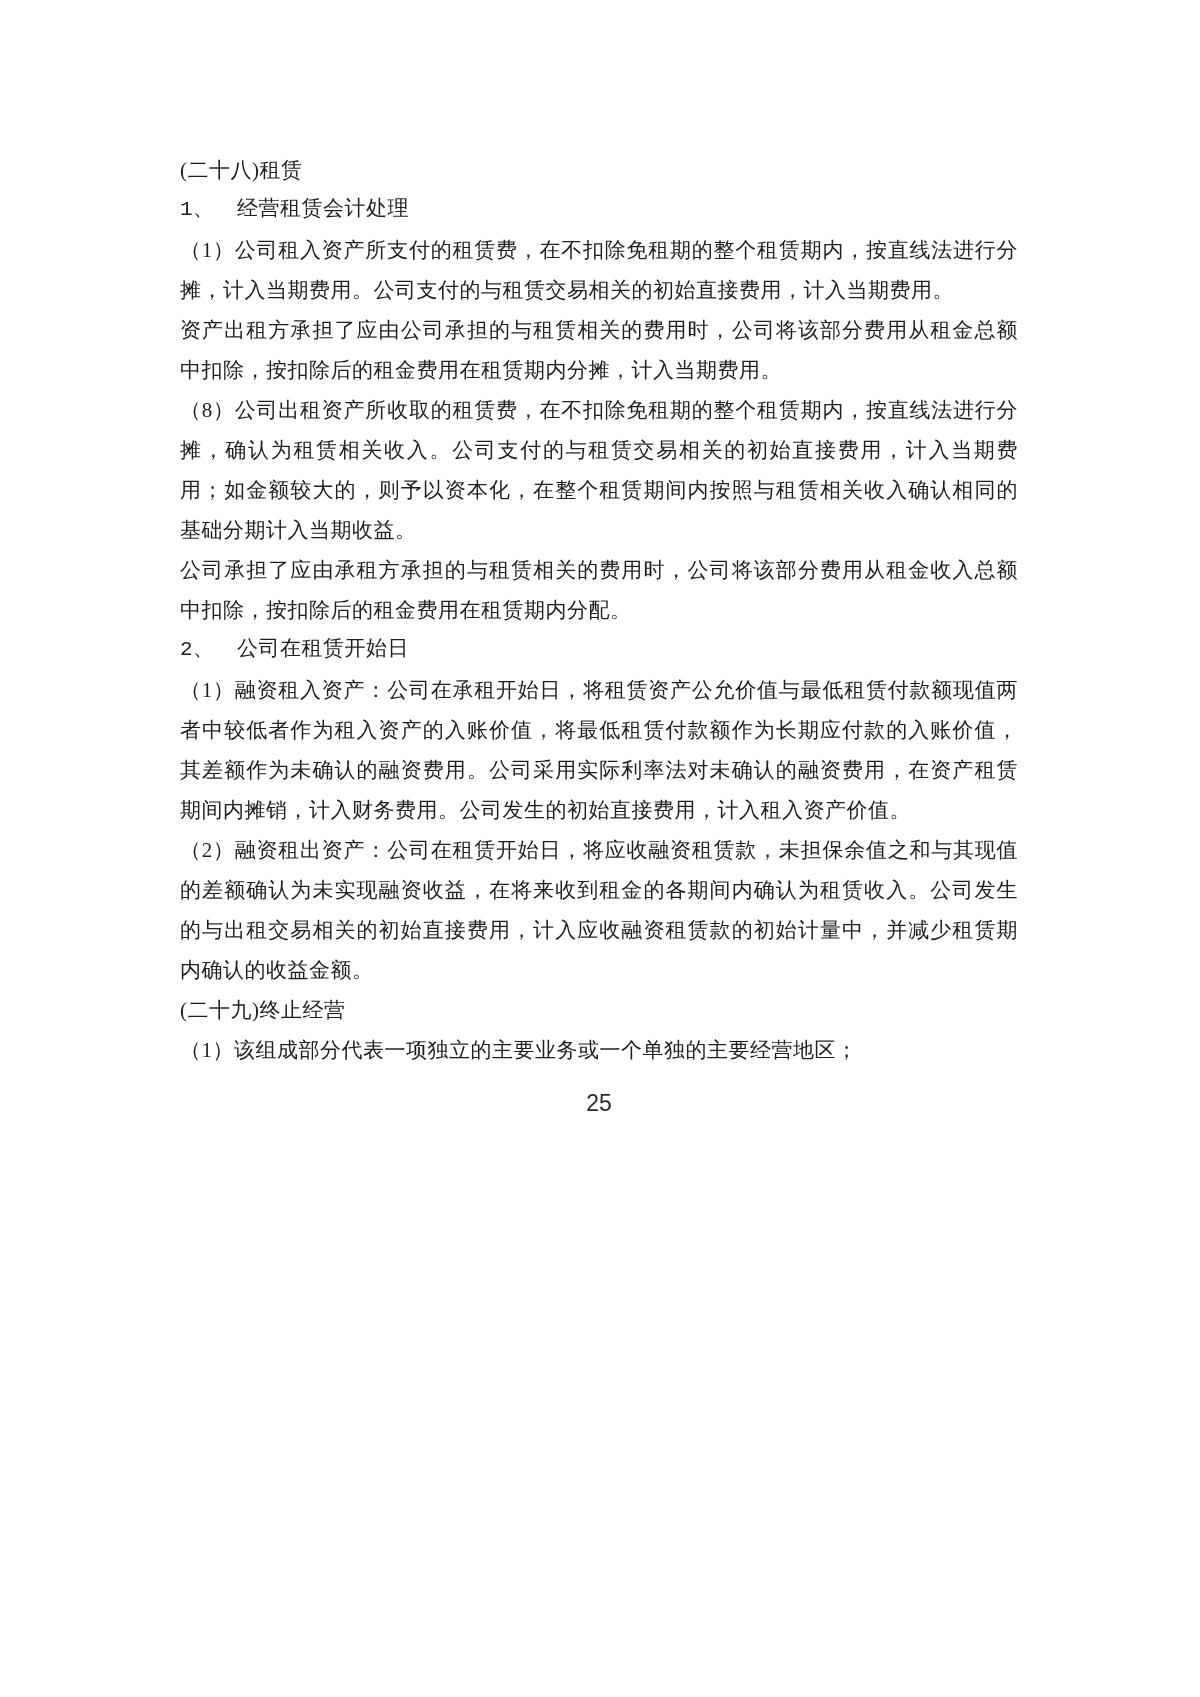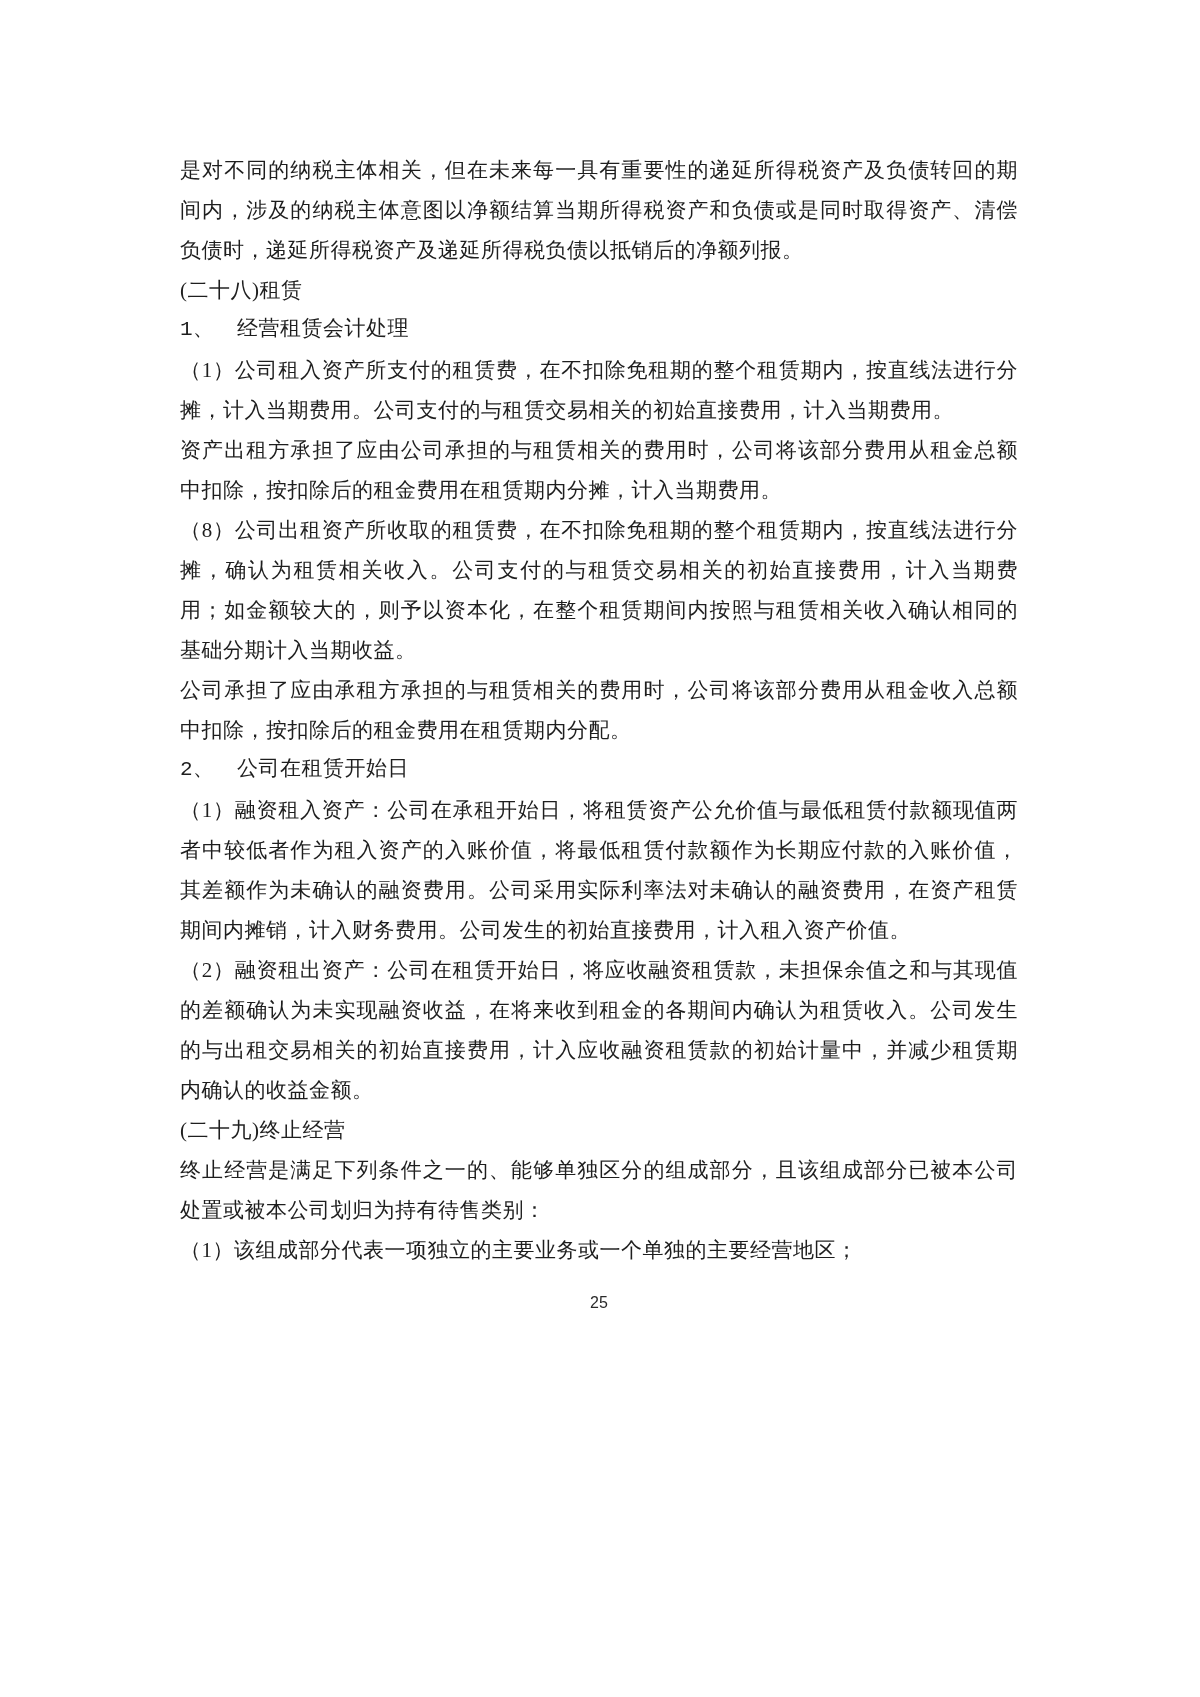--- a/index.html
+++ b/index.html
@@ -46,32 +46,31 @@
   .subsection-heading .subsection-number {
     display: inline-block;
     min-width: 57px;
   }
   .gap-above {
     margin-top: 40px;
   }
   .page-number {
     margin-top: 13px;
     text-align: center;
-    font-size: 16px;
+    font-size: 23px;
     line-height: 40px;
     font-family: "Liberation Sans", "DejaVu Sans", sans-serif;
     color: #2a2a2a;
   }
 </style>
 </head>
 <body>
 
 <div class="page">
 
-  <p class="body-para">是对不同的纳税主体相关，但在未来每一具有重要性的递延所得税资产及负债转回的期间内，涉及的纳税主体意图以净额结算当期所得税资产和负债或是同时取得资产、清偿负债时，递延所得税资产及递延所得税负债以抵销后的净额列报。</p>
 
   <h2 class="section-heading">(二十八)租赁</h2>
 
   <h3 class="subsection-heading">
     <span class="subsection-number">1、</span><span>经营租赁会计处理</span>
   </h3>
 
   <p class="body-para">（1）公司租入资产所支付的租赁费，在不扣除免租期的整个租赁期内，按直线法进行分摊，计入当期费用。公司支付的与租赁交易相关的初始直接费用，计入当期费用。</p>
   <p class="body-para">资产出租方承担了应由公司承担的与租赁相关的费用时，公司将该部分费用从租金总额中扣除，按扣除后的租金费用在租赁期内分摊，计入当期费用。</p>
   <p class="body-para">（8）公司出租资产所收取的租赁费，在不扣除免租期的整个租赁期内，按直线法进行分摊，确认为租赁相关收入。公司支付的与租赁交易相关的初始直接费用，计入当期费用；如金额较大的，则予以资本化，在整个租赁期间内按照与租赁相关收入确认相同的基础分期计入当期收益。</p>
@@ -79,18 +78,17 @@
 
   <h3 class="subsection-heading gap-above">
     <span class="subsection-number">2、</span><span>公司在租赁开始日</span>
   </h3>
 
   <p class="body-para">（1）融资租入资产：公司在承租开始日，将租赁资产公允价值与最低租赁付款额现值两者中较低者作为租入资产的入账价值，将最低租赁付款额作为长期应付款的入账价值，其差额作为未确认的融资费用。公司采用实际利率法对未确认的融资费用，在资产租赁期间内摊销，计入财务费用。公司发生的初始直接费用，计入租入资产价值。</p>
   <p class="body-para">（2）融资租出资产：公司在租赁开始日，将应收融资租赁款，未担保余值之和与其现值的差额确认为未实现融资收益，在将来收到租金的各期间内确认为租赁收入。公司发生的与出租交易相关的初始直接费用，计入应收融资租赁款的初始计量中，并减少租赁期内确认的收益金额。</p>
 
   <h2 class="section-heading">(二十九)终止经营</h2>
 
-  <p class="body-para">终止经营是满足下列条件之一的、能够单独区分的组成部分，且该组成部分已被本公司处置或被本公司划归为持有待售类别：</p>
   <p class="body-para">（1）该组成部分代表一项独立的主要业务或一个单独的主要经营地区；</p>
 
   <div class="page-number">25</div>
 
 </div>
 
 </body></html>

